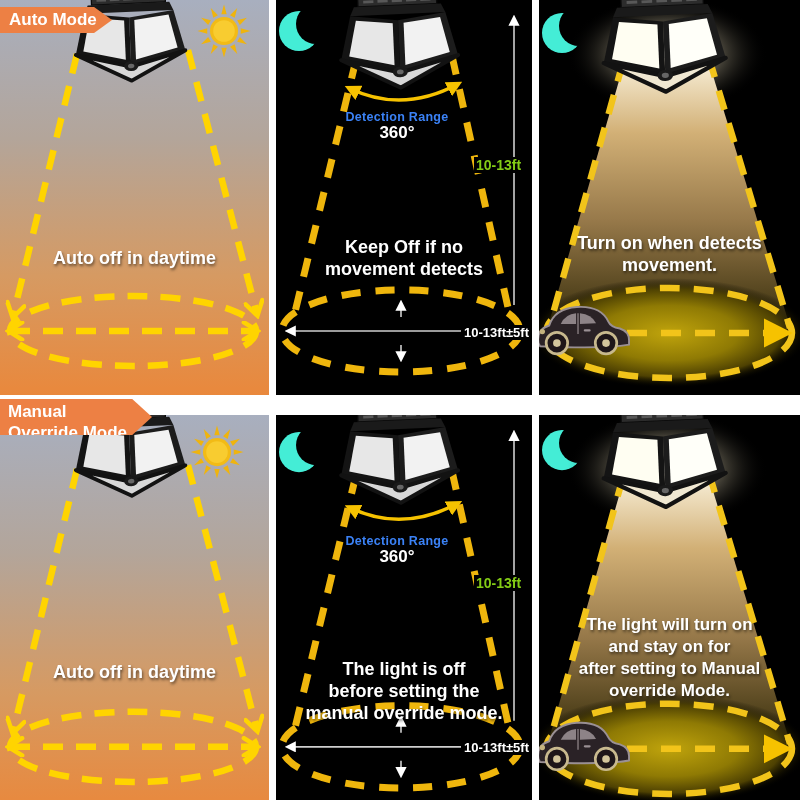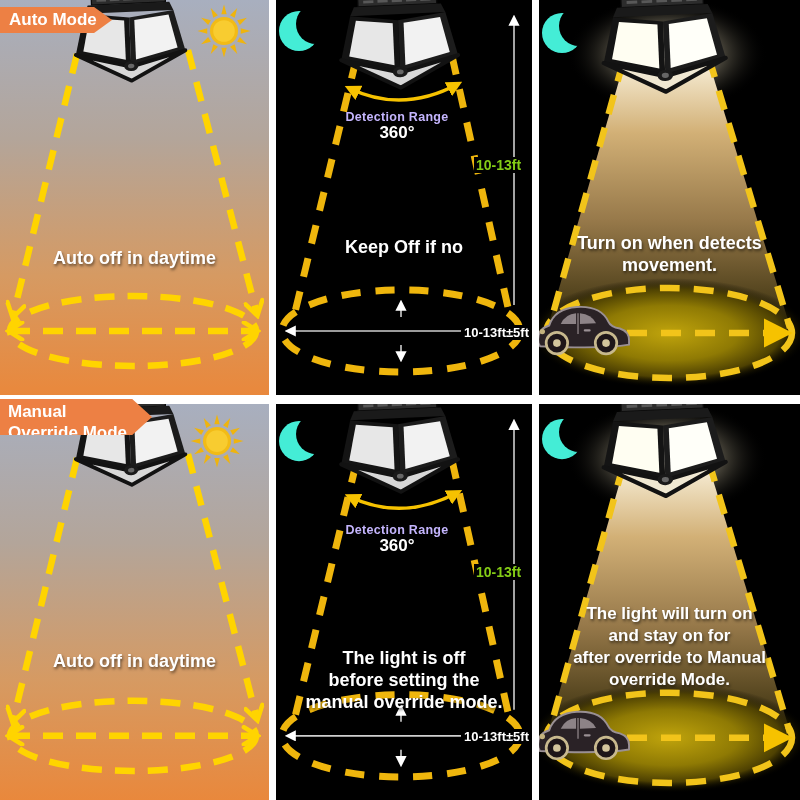--- a/index.html
+++ b/index.html
@@ -1,39 +1,39 @@
 <!DOCTYPE html>
 <html><head>
 <meta charset="utf-8">
 <style>
   *{margin:0;padding:0;box-sizing:border-box}
   html,body{background:#fff;font-family:"Liberation Sans",sans-serif}
   .poster{position:relative;width:800px;height:800px;background:#fff;display:grid;
-          grid-template-columns:269px 256px 261px;grid-template-rows:395px 396px;gap:9px 7px}
+          grid-template-columns:269px 256px 261px;grid-template-rows:395px 396px;gap:20px 7px}
   .panel{position:relative;overflow:hidden}
   .panel.night{background:#000}
   .day-bg{position:absolute;inset:0;background:linear-gradient(180deg,#A8AFBF 0%,#B3A59A 35%,#D69A62 70%,#E9883C 100%)}
   .layer{position:absolute;inset:0;width:100%;height:100%}
   .dashDay{stroke:#FFD400;stroke-width:6.5;stroke-dasharray:20 13;fill:none}
   .dashNight{stroke:#EFB60D;stroke-width:7;stroke-dasharray:19 15;fill:none}
   .dashBeam{stroke:#F2C41A;stroke-width:6.5;stroke-dasharray:20 14;fill:none}
   .arc{stroke:#F6C200;stroke-width:3.5;fill:none}
   .measure{stroke:#CFCFCF;stroke-width:1.6;fill:none}
   .lit{--glass:#FFFEF2;--glass2:#FFFFF9;--bottom:#F0E8D2}
   .caption{position:absolute;left:0;width:100%;text-align:center;color:#fff;font-weight:bold;
            font-size:18px;line-height:22px;text-shadow:1px 2px 3px rgba(0,0,0,.55)}
   .caption span{display:block}
   .cap-small{font-size:17px}
   .badge{background:#ED8044;color:#fff;font-weight:bold}
   .badge-auto{position:absolute;top:7px;left:0;width:112px;height:26px;line-height:26px;
               padding-left:9px;font-size:17px;clip-path:polygon(0 0,84% 0,100% 50%,84% 100%,0 100%)}
   .badge-manual{position:absolute;top:399px;left:0;width:152px;height:36px;padding:2px 0 0 8px;
               font-size:17px;line-height:21px;clip-path:polygon(0 0,87% 0,100% 50%,87% 100%,0 100%);z-index:5}
   .badge-manual span{display:block}
-  .det-label{position:absolute;left:0;right:14px;text-align:center;color:#c4b5fd;font-weight:bold;
+  .det-label{position:absolute;left:0;right:14px;text-align:center;color:#3b82f6;font-weight:bold;
              font-size:12.5px;letter-spacing:.3px;text-shadow:1px 1px 2px #000}
   .det-angle{position:absolute;left:0;right:14px;text-align:center;color:#fff;font-weight:bold;
              font-size:17px;text-shadow:1px 1px 2px #000}
   .height-label{position:absolute;left:198px;color:#84cc16;font-weight:bold;font-size:14px;background:#000;padding:0 2px}
   .dia-wrap{position:absolute;top:323px;left:0;width:100%;text-align:right}
   .dia-wrap span{color:#fff;font-weight:bold;font-size:13px;background:#000;padding:0 3px}
 </style>
 </head>
 <body>
 
@@ -156,20 +156,21 @@
       <path d="M238,18 L238,305" class="measure" marker-start="url(#mArrowW)"></path>
       <path d="M12,331 L240,331" class="measure" marker-start="url(#mArrowW)" marker-end="url(#mArrowW)"></path>
       <path d="M125,317 L125,303" class="measure" marker-end="url(#mArrowW)"></path>
       <path d="M125,345 L125,359" class="measure" marker-end="url(#mArrowW)"></path>
     </svg>
     <div class="det-label" style="top:110px">Detection Range</div>
     <div class="det-angle" style="top:123px">360°</div>
     <div class="height-label" style="top:157px">10-13ft</div>
     <div class="caption" style="top:236px">
       <span>Keep Off if no</span>
+      <span>movement detects</span>
     </div>
     <div class="dia-wrap">
       <span>10-13ft±5ft</span>
     </div>
   </section>
 
   <section class="panel night">
     <svg class="layer" viewBox="0 0 261 395" preserveAspectRatio="none">
       <use href="#moon" x="2" y="4" width="50" height="58"></use>
       <ellipse cx="128" cy="54" rx="100" ry="58" fill="url(#lampGlow)"></ellipse>
@@ -236,21 +237,21 @@
       <path d="M84,62 L10,328" class="dashBeam"></path>
       <path d="M170,58 L251,328" class="dashBeam"></path>
       <ellipse cx="130" cy="333" rx="123" ry="45" class="dashBeam"></ellipse>
       <path d="M20,333 L245,333" class="dashBeam" marker-end="url(#mArrowY)"></path>
       <use href="#lamp" class="lit" x="54" y="-5" width="142" height="114"></use>
       <use href="#car" x="-6" y="294" width="100" height="66"></use>
     </svg>
     <div class="caption cap-small" style="top:199px">
       <span>The light will turn on</span>
       <span>and stay on for</span>
-      <span>after override to Manual</span>
+      <span>after setting to Manual</span>
       <span>override Mode.</span>
     </div>
   </section>
 
   <div class="badge badge-manual">
     <span>Manual</span>
     <span>Override Mode</span>
   </div>
 
 </div>

